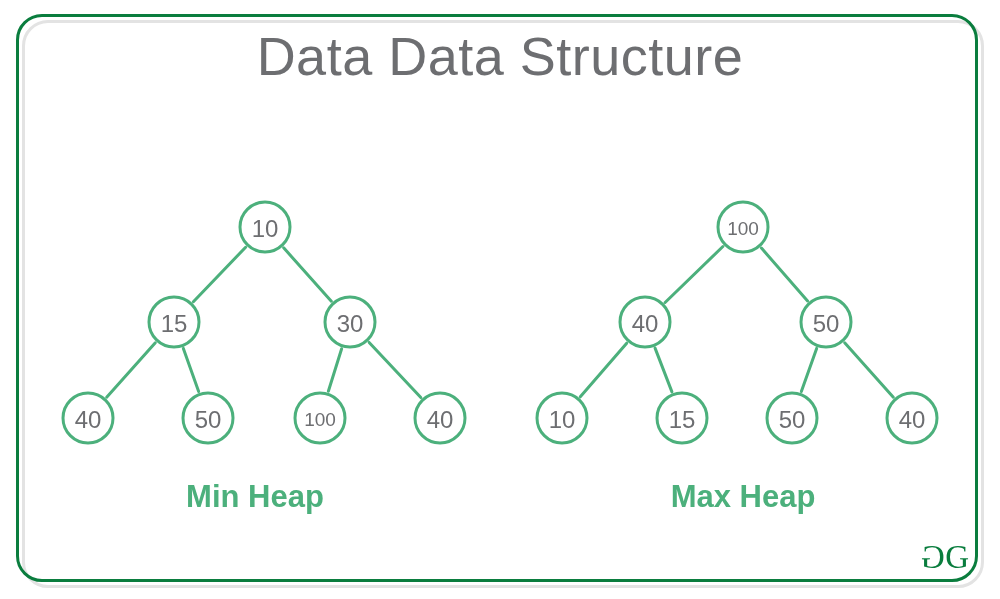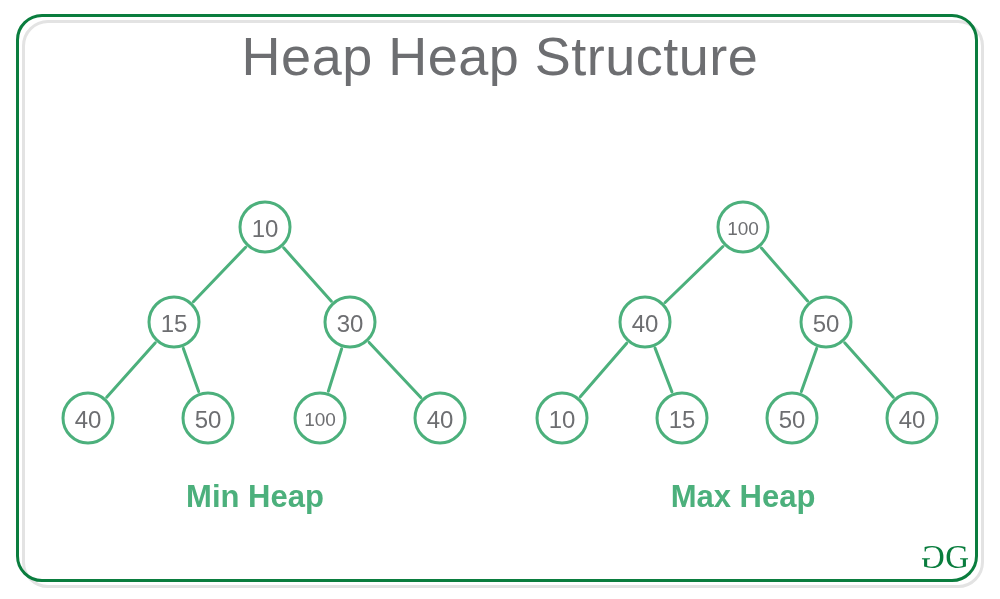--- a/index.html
+++ b/index.html
@@ -90,21 +90,21 @@
   }
 </style>
 </head>
 <body>
 
 <div id="page">
 
   <div id="frame-shadow"></div>
   <div id="frame"></div>
 
-  <div id="title">Heap Heap Structure</div>
+  <div id="title">Data Data Structure</div>
 
   <svg id="canvas" viewBox="0 0 1000 599">
     <g id="edges-layer">
         <line x1="245.63" y1="247.22" x2="193.37" y2="301.78" stroke="#4cb07c" stroke-width="3" stroke-linecap="round"></line>
         <line x1="283.67" y1="247.87" x2="331.33" y2="301.13" stroke="#4cb07c" stroke-width="3" stroke-linecap="round"></line>
         <line x1="155.32" y1="342.86" x2="106.68" y2="397.14" stroke="#4cb07c" stroke-width="3" stroke-linecap="round"></line>
         <line x1="183.35" y1="348.39" x2="198.65" y2="391.61" stroke="#4cb07c" stroke-width="3" stroke-linecap="round"></line>
         <line x1="341.65" y1="348.73" x2="328.35" y2="391.27" stroke="#4cb07c" stroke-width="3" stroke-linecap="round"></line>
         <line x1="369.15" y1="342.43" x2="420.85" y2="397.57" stroke="#4cb07c" stroke-width="3" stroke-linecap="round"></line>
         <line x1="722.90" y1="246.49" x2="665.10" y2="302.51" stroke="#4cb07c" stroke-width="3" stroke-linecap="round"></line>

